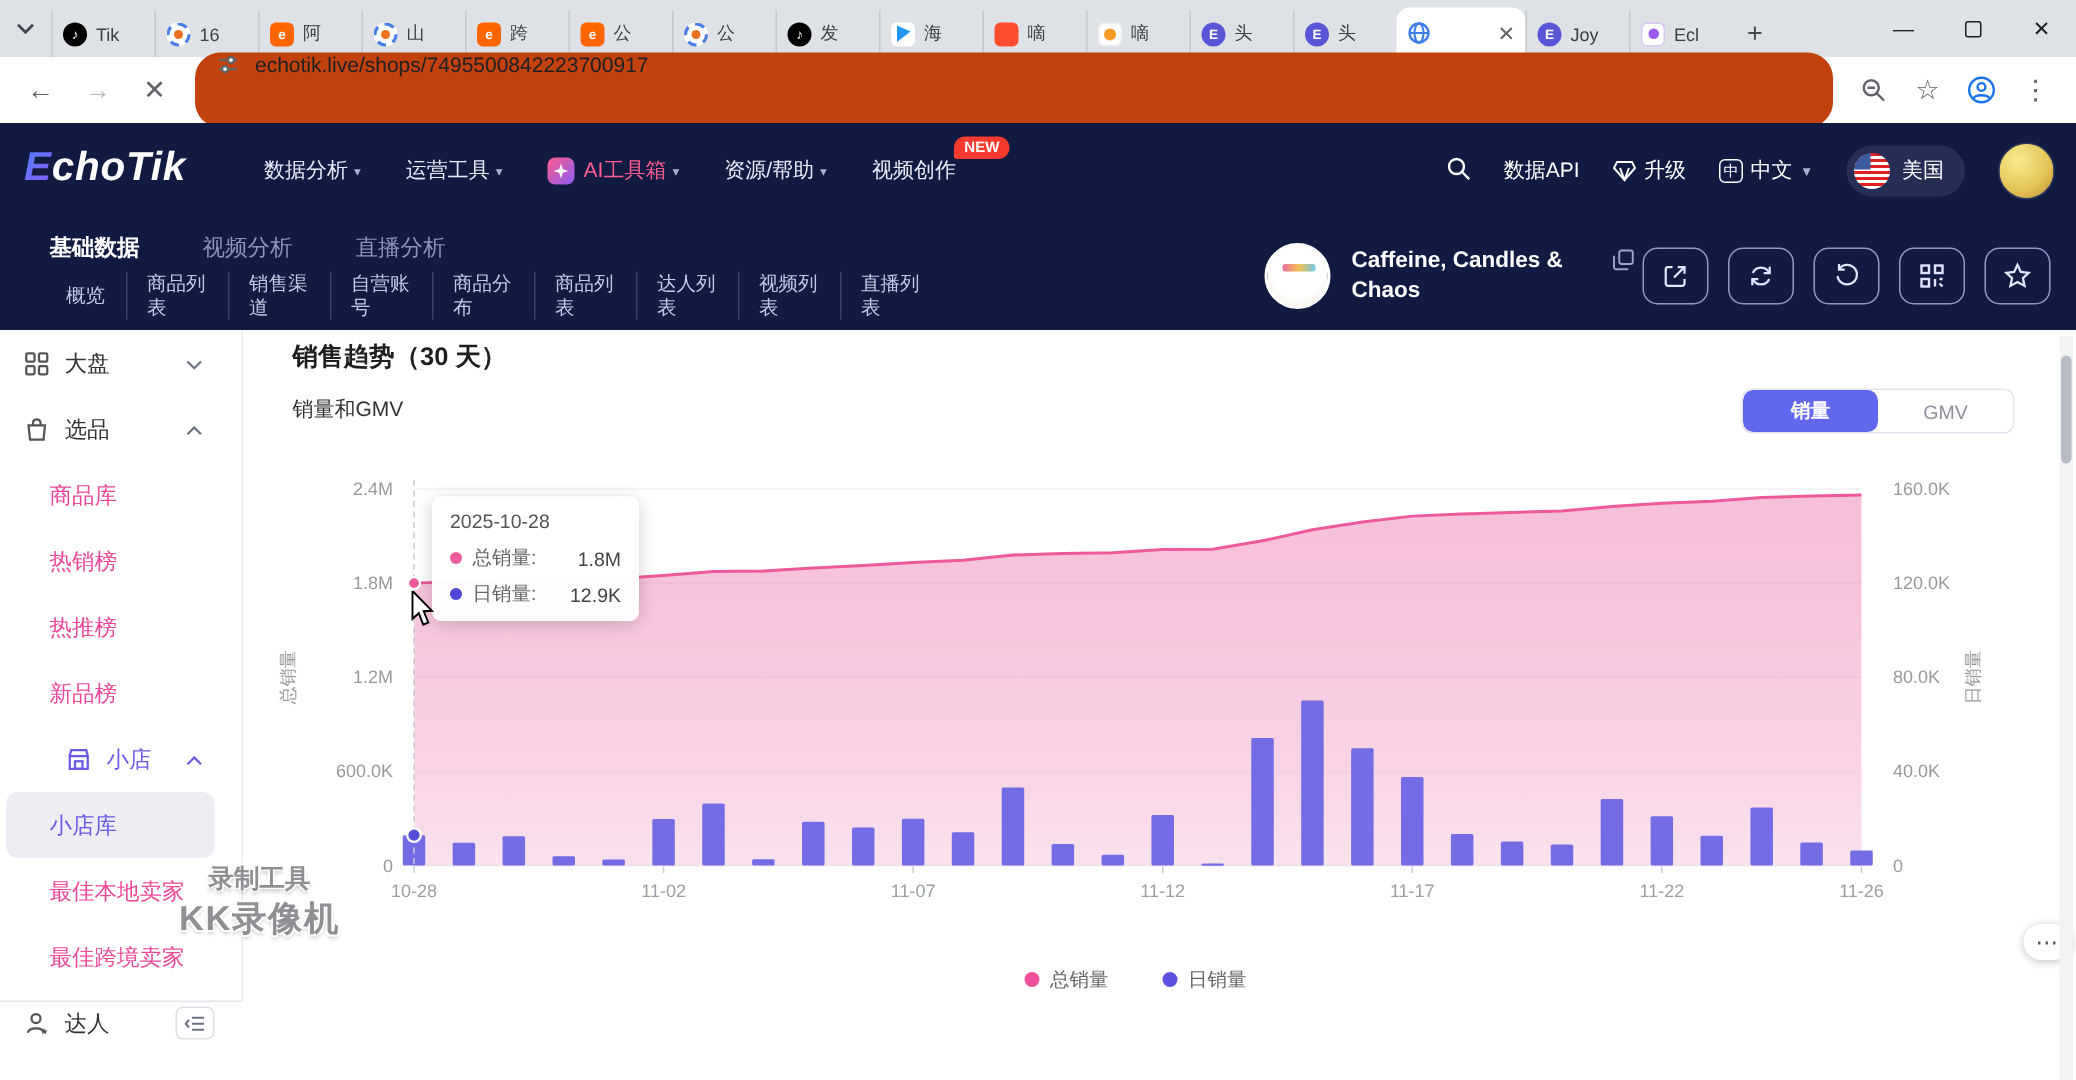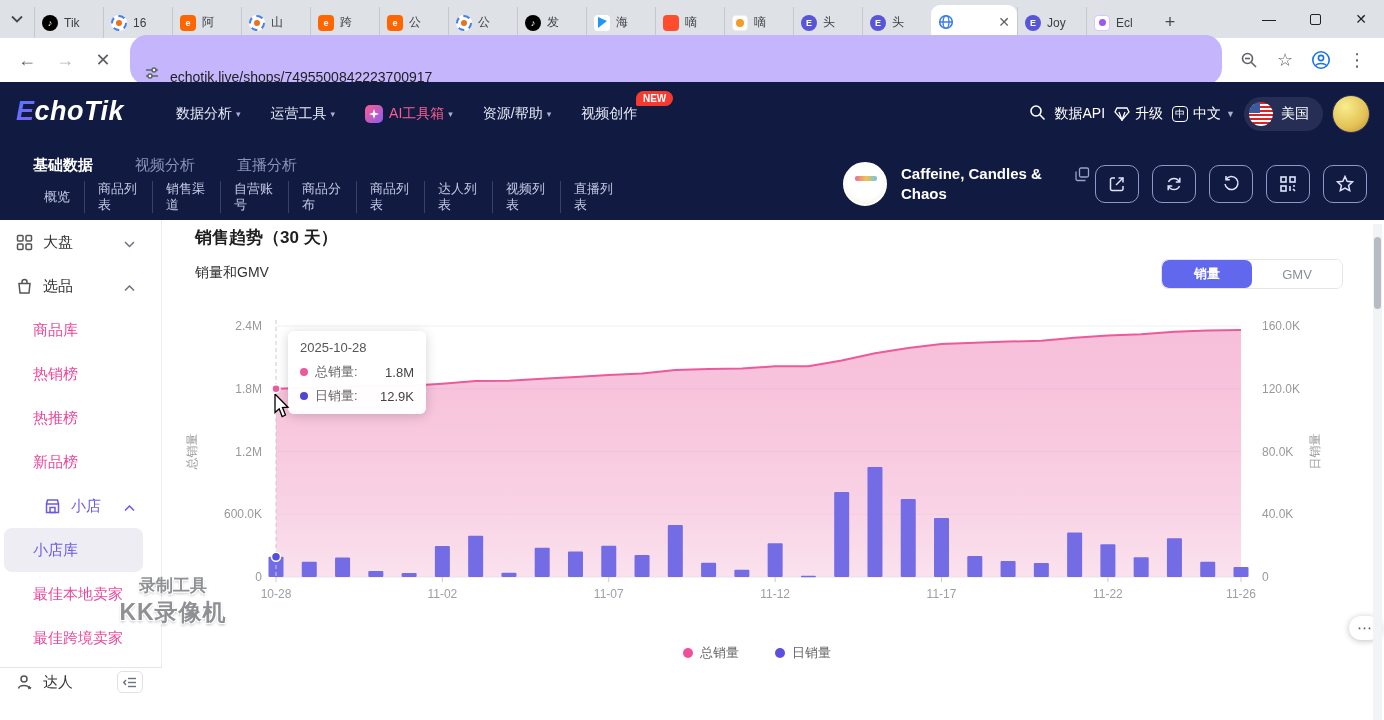--- a/index.html
+++ b/index.html
@@ -32,37 +32,37 @@
   .tab-close { margin-left:auto; color:#5f6368; font-size:14px; line-height:1; }
   .new-tab-btn { width:30px; height:31px; display:flex; align-items:center; justify-content:center; font-size:18px; color:#45494e; }
   .win-controls { margin-left:auto; display:flex; height:38px; align-items:center; }
   .win-btn { width:46px; height:38px; display:flex; align-items:center; justify-content:center; color:#202124; font-size:14px; }
   .win-max { width:11px; height:11px; border:1.5px solid #202124; border-radius:2px; }
 
   
   .urlbar { position:absolute; left:0; top:38px; width:1384px; height:44px; background:#fff; display:flex; align-items:center; padding:0 10px; gap:4px; }
   .nav-ico { width:34px; height:34px; display:flex; align-items:center; justify-content:center; font-size:18px; color:#5f6368; }
   .nav-ico.disabled { color:#b6b9be; }
-  .omnibox { flex:1; height:50px; margin:0 6px; background:#c4b5fd; border-radius:17px; display:flex; align-items:flex-end; padding:0 14px; gap:10px; }
+  .omnibox { flex:1; height:50px; margin:0 6px; background:#c2410c; border-radius:17px; display:flex; align-items:flex-start; padding:0 14px; gap:10px; }
   .omnibox .url { font-size:14px; color:#202124; }
   .right-icos { display:flex; align-items:center; gap:2px; }
 
   
   .app-header { position:absolute; left:0; top:82px; width:1384px; height:138px; background:#111a41; color:#fff; }
   .logo { position:absolute; left:16px; top:14px; font-size:27px; font-weight:bold; font-style:italic; letter-spacing:.5px; }
   .logo-e { background:linear-gradient(135deg,#4f7dfc,#8b5cf6); -webkit-background-clip:text; background-clip:text; color:transparent; }
   .logo-rest { color:#fff; }
   .main-nav { position:absolute; left:176px; top:0; height:64px; display:flex; align-items:center; gap:30px; font-size:14px; }
   .nav-item { display:flex; align-items:center; gap:4px; color:#e8ebf7; }
   .nav-caret { font-size:9px; color:#aab1d0; }
   .ai-ico { width:18px; height:18px; border-radius:5px; background:linear-gradient(135deg,#ff5c8a,#8b5cf6); display:flex; align-items:center; justify-content:center; margin-right:2px; }
   .nav-ai { color:#ff5e8f; }
   .nav-video { position:relative; }
   .new-badge { position:absolute; top:-14px; right:-36px; background:#f53b30; color:#fff; font-size:10px; font-weight:bold; padding:2px 7px; border-radius:9px 9px 9px 2px; }
-  .hdr-right { position:absolute; right:14px; top:10px; height:44px; display:flex; align-items:center; gap:9px; font-size:14px; color:#fff; }
+  .hdr-right { position:absolute; right:14px; top:10px; height:44px; display:flex; align-items:center; gap:22px; font-size:14px; color:#fff; }
   .hdr-link { display:flex; align-items:center; gap:5px; }
   .lang-ico { width:16px; height:16px; border:1.2px solid #fff; border-radius:4px; font-size:10px; display:flex; align-items:center; justify-content:center; }
   .lang-ico::before { content:"中"; }
   .country-pill { background:#262e55; border-radius:17px; height:34px; display:flex; align-items:center; gap:8px; padding:0 14px 0 5px; }
   .flag { width:24px; height:24px; border-radius:50%; background:repeating-linear-gradient(#d22 0 2px,#fff 2px 4px); position:relative; overflow:hidden; }
   .flag::before { content:""; position:absolute; left:0; top:0; width:11px; height:11px; background:#3b5aa0; }
   .user-avatar { width:38px; height:38px; border-radius:50%; background:radial-gradient(circle at 35% 30%,#f8ec8e,#e4c256 60%,#b98c2e); border:1px solid #2c355e; }
 
   
   .sub-tabs { position:absolute; left:33px; top:74px; display:flex; gap:42px; font-size:15px; color:#8a93b8; }

